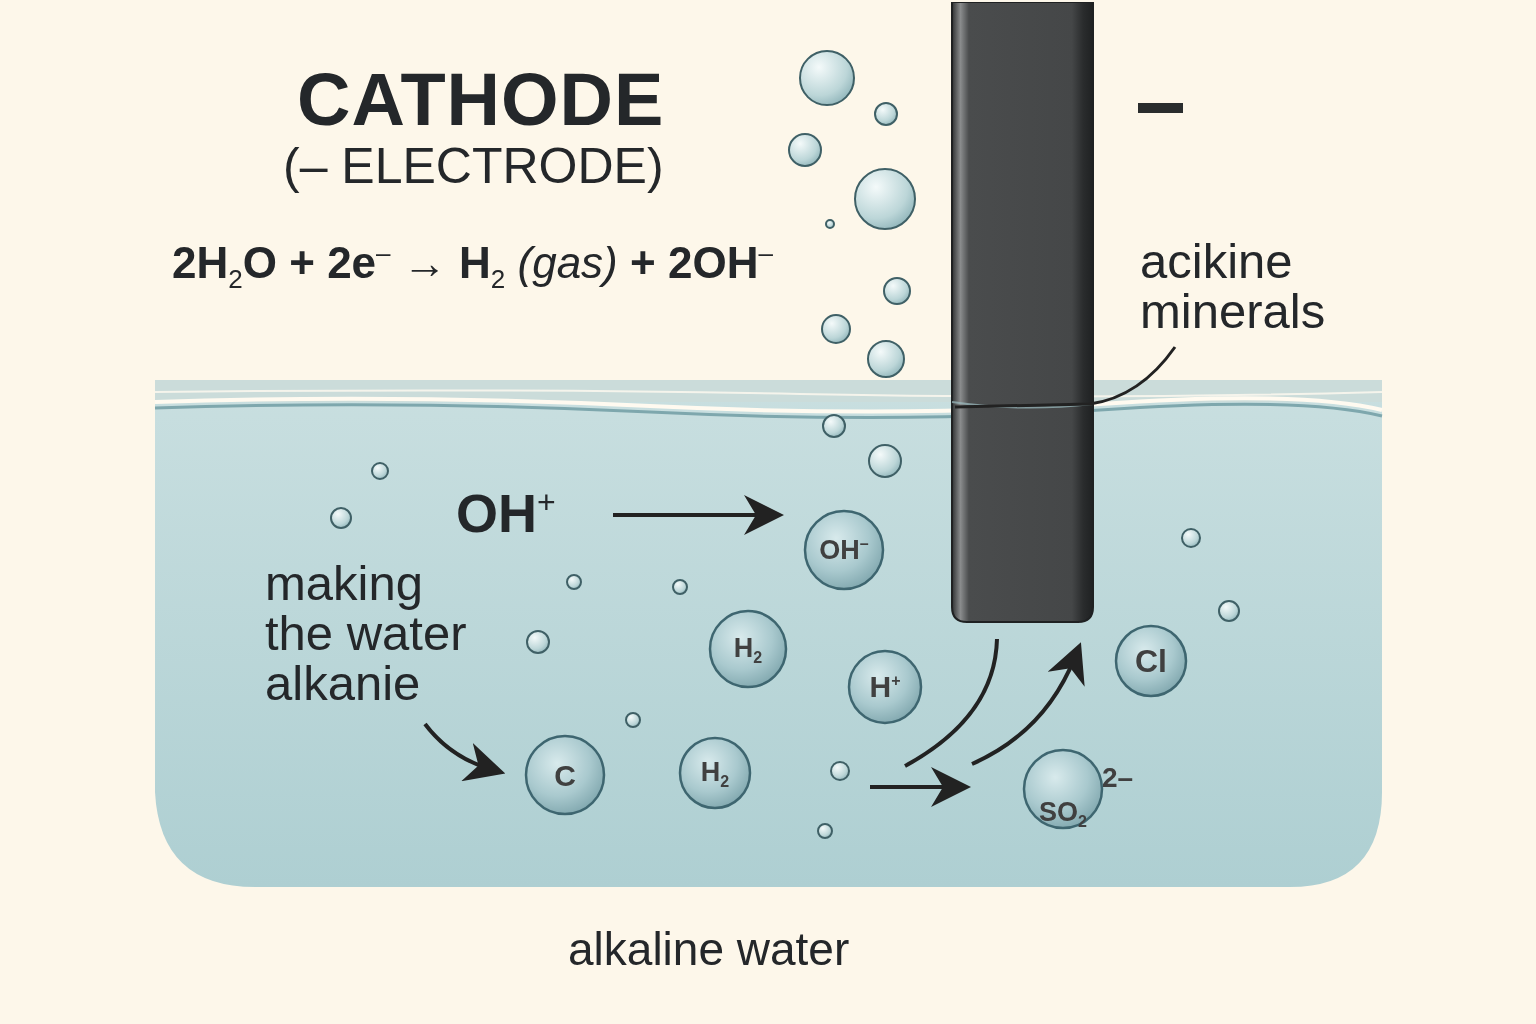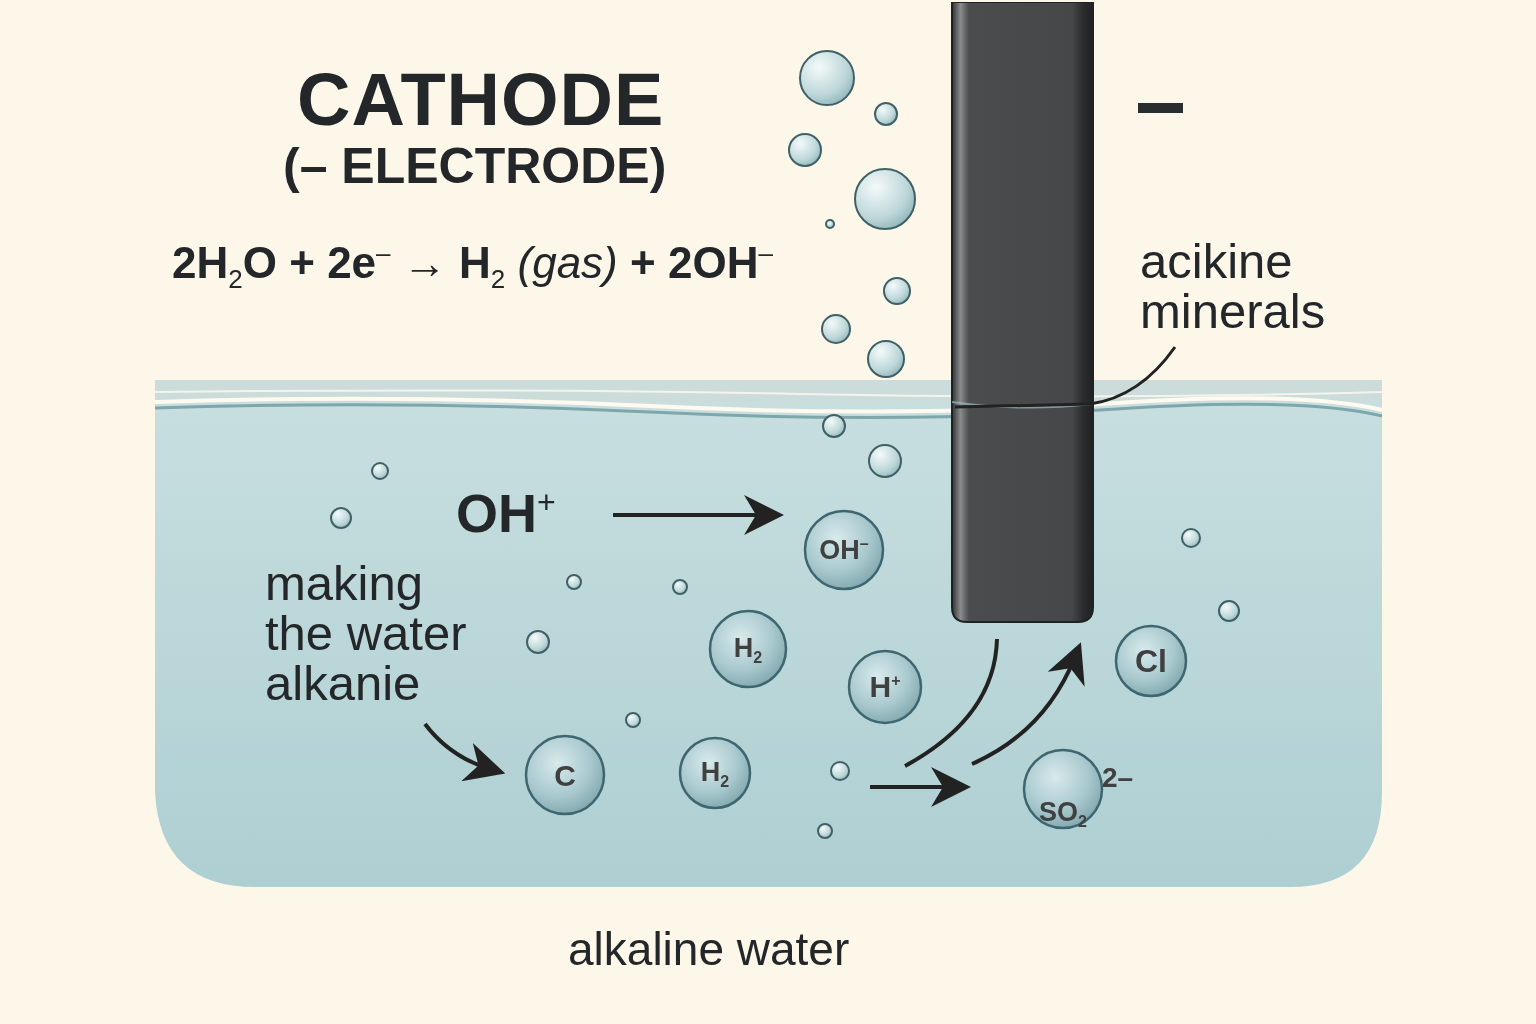--- a/index.html
+++ b/index.html
@@ -1,20 +1,20 @@
 <!DOCTYPE html>
 <html><head>
 <meta charset="utf-8">
 <style>
   html,body{margin:0;padding:0;}
   body{width:1536px;height:1024px;background:#fdf7ea;position:relative;overflow:hidden;font-family:"Liberation Sans",sans-serif;color:#222;}
   #stage{position:absolute;left:0;top:2px;width:1536px;height:832px;}
   .txt{position:absolute;white-space:nowrap;color:#24272a;}
   .title{font-weight:bold;font-size:74px;letter-spacing:1px;}
-  .subtitle{font-weight:bold;font-size:50px;}
+  .subtitle{font-weight:normal;font-size:50px;}
   .eq{font-weight:bold;font-size:44px;}
   .eq sub,.eq sup{font-size:26px;font-weight:normal;}
   .eq .light{font-weight:normal;font-style:italic;}
   .label{font-size:49px;line-height:50px;}
   .big{font-weight:bold;font-size:54px;}
   .ion{position:absolute;font-weight:bold;font-size:27px;color:#404040;text-align:center;}
   .ion sub,.ion sup{font-size:16px;}
 </style>
 </head>
 <body>

